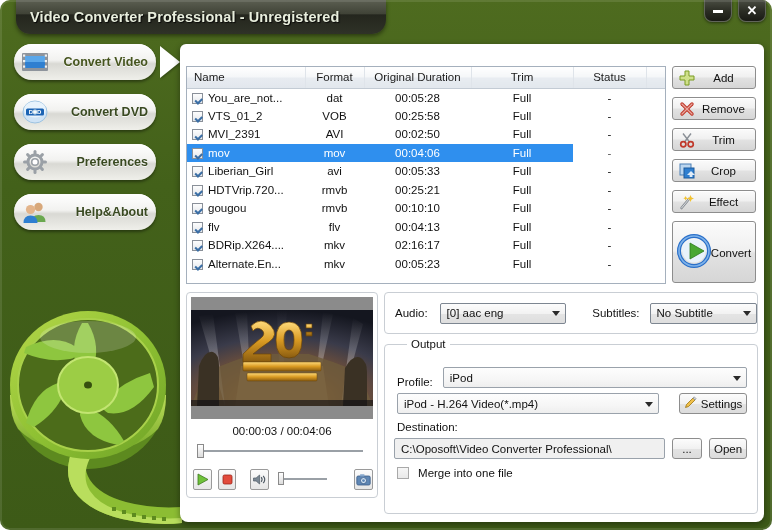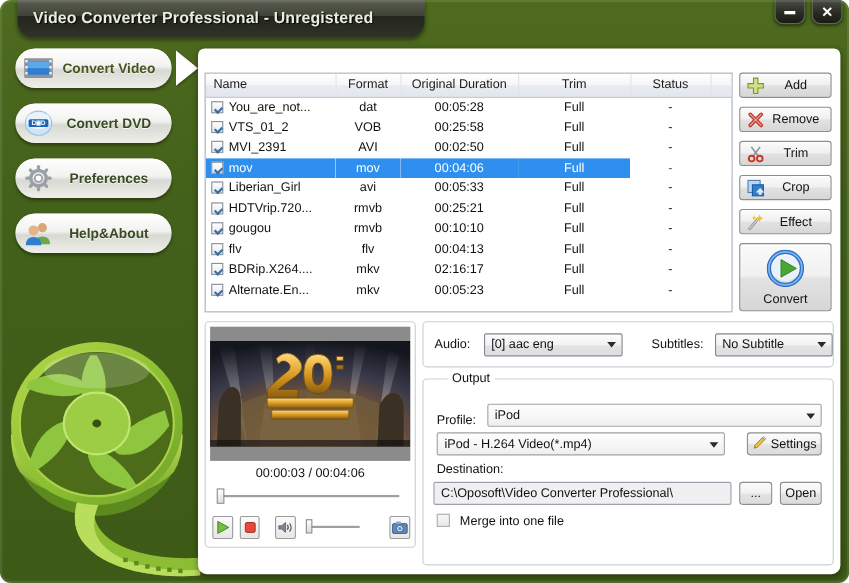--- a/index.html
+++ b/index.html
@@ -64,21 +64,21 @@
     margin:0 0 14px 14px;
     width:142px; height:36px;
     background: linear-gradient(180deg,#ffffff 0%, #f2f2f0 45%, #d9d9d4 55%, #efefea 100%);
     border-radius:18px;
     box-shadow: 0 2px 3px rgba(0,0,0,.4), inset 0 1px 0 rgba(255,255,255,.9);
     display:flex; align-items:center;
     cursor:pointer;
   }
   .navbtn .ico{ width:30px;height:26px;margin-left:6px; flex:0 0 auto; display:flex;align-items:center;justify-content:center;}
   .navbtn .lbl{
-    flex:1; text-align:center; padding-right:8px;
+    flex:1; text-align:right; padding-right:8px;
     font-size:12.5px; color:#3a4a22; font-weight:bold;
     text-shadow:0 1px 0 rgba(255,255,255,.8);
   }
   .navbtn.active .lbl{ color:#46551f; }
   
   .navbtn.active:after{
     content:""; position:absolute; right:-24px; top:2px;
     width:0;height:0;
     border-top:16px solid transparent;
     border-bottom:16px solid transparent;
@@ -142,21 +142,21 @@
     display:flex; align-items:center; cursor:pointer;
     box-shadow: inset 0 1px 0 rgba(255,255,255,.9);
     font-size:11.5px; color:#111;
   }
   .abtn .bi{ width:22px;height:19px; margin-left:3px; display:flex;align-items:center;justify-content:center; flex:0 0 auto;}
   .abtn .bt{ flex:1; text-align:center; padding-right:6px; }
   .convbtn{
     width:84px;height:62px; 
     background:linear-gradient(180deg,#fbfbfb 0%, #f0f0f0 48%, #e2e2e2 52%, #d6d6d6 100%);
     border:1px solid #8d8d8d; border-radius:3px;
-    display:flex; flex-direction:column; align-items:center; justify-content:center;
+    display:flex; flex-direction:row; align-items:center; justify-content:center;
     cursor:pointer; box-shadow: inset 0 1px 0 rgba(255,255,255,.9);
     font-size:11.5px; color:#111;
   }
 
   
   .preview{
     position:absolute; left:6px; top:248px; width:192px; height:206px;
     border:1px solid #c9ced4; border-radius:4px; background:#fff;
   }
   .screen{

